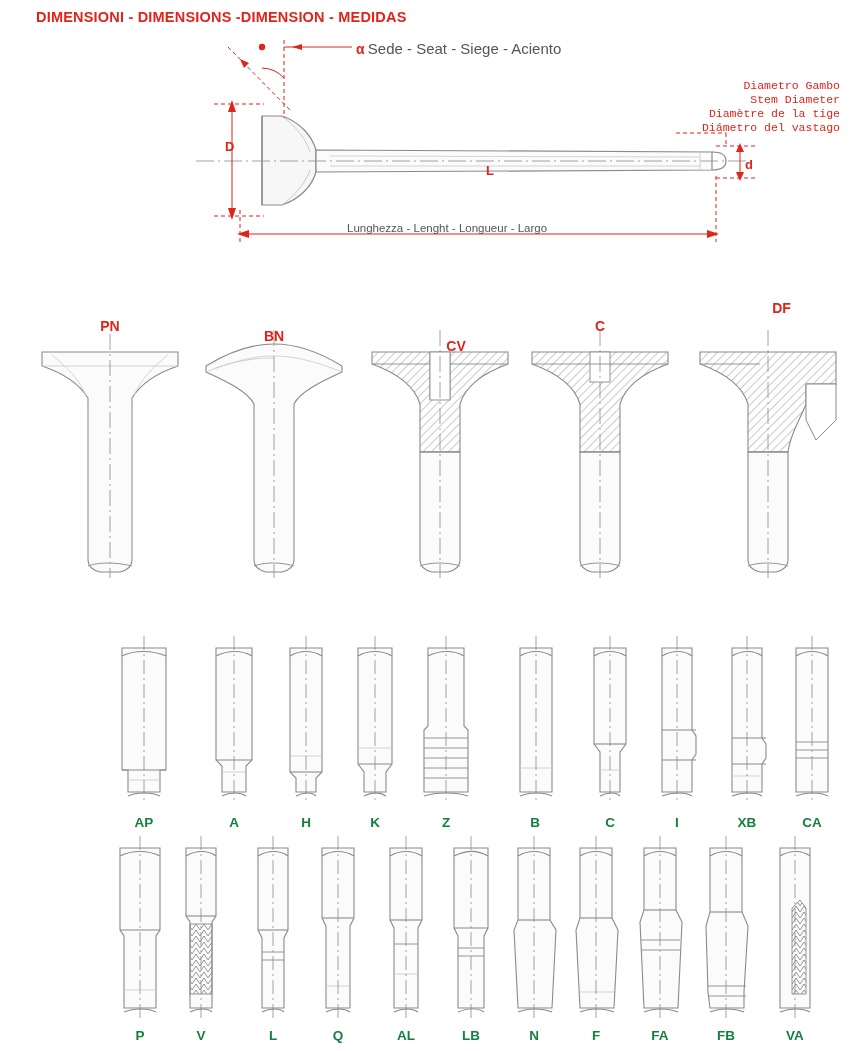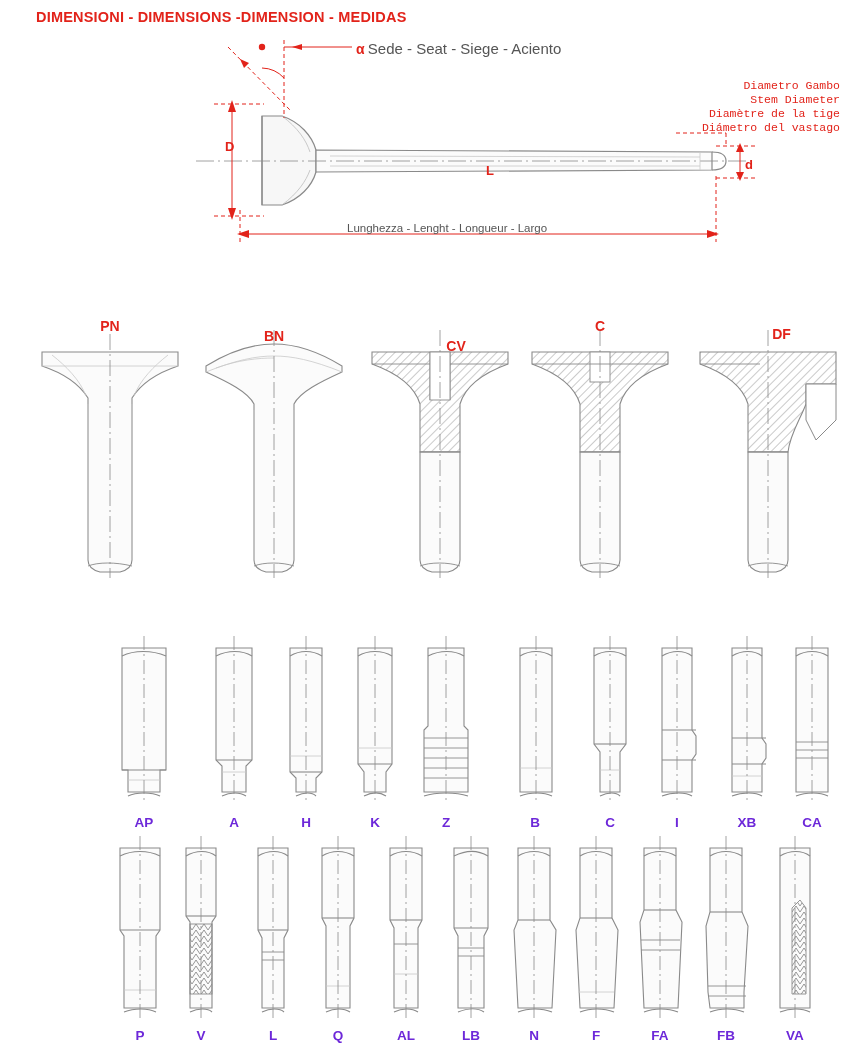--- a/index.html
+++ b/index.html
@@ -64,21 +64,21 @@
   #ann-seat .alpha { font-weight: bold; font-size: 14px; color: #e2231a; }
   #ann-seat .seat-txt { color: #555555; font-size: 15px; }
   #ann-length { left: 347px; top: 221px; color: #555555; font-size: 11.5px; }
   #ann-letter-D { left: 225px; top: 140px; font-weight: bold; font-size: 13px; }
   #ann-letter-d { left: 745px; top: 158px; font-weight: bold; font-size: 13px; }
   #ann-letter-L { left: 486px; top: 164px; font-weight: bold; font-size: 13px; }
 
   
   .code-label {
     position: absolute;
-    color: #6d28d9;
+    color: #15803d;
     font-weight: bold;
     font-size: 13.5px;
     text-align: center;
     transform: translateX(-50%);
     white-space: nowrap;
   }
   .head-label {
     position: absolute;
     color: #e2231a;
     font-weight: bold;
@@ -245,21 +245,21 @@
       <line x1="748" y1="452" x2="788" y2="452" stroke="#8a8a8a" stroke-width="0.9"></line>
       <path d="M748,566 C758,562 776,562 788,566" stroke="#8a8a8a" stroke-width="0.9" fill="none"></path>
       <line x1="768" y1="330" x2="768" y2="578" stroke="#8a8a8a" stroke-width="0.8" stroke-dasharray="16,4,2,4" fill="none"></line>
     </g>
   </svg>
 
   <div class="head-label" style="left:110px; top:318px;">PN</div>
   <div class="head-label" style="left:274px; top:328px;">BN</div>
   <div class="head-label" style="left:456px; top:318px;margin-top:20px;">CV</div>
   <div class="head-label" style="left:600px; top:318px;">C</div>
-  <div class="head-label" style="left:768px; top:326px;padding-left:27px;">DF</div>
+  <div class="head-label" style="left:768px; top:300px;padding-left:27px;">DF</div>
 
   <svg class="svg-layer" id="svg-grooves-row1" viewBox="0 0 860 1051" xmlns="http://www.w3.org/2000/svg">
     <g stroke="#8a8a8a" stroke-width="1.1" fill="#fbfbfb">
 
       <path d="M122,648 L166,648 L166,770 L160,770 L160,792 L128,792 L128,770 L122,770 Z"></path>
       <path d="M122,656 C134,650 152,650 166,656" fill="none" stroke="#8a8a8a"></path>
       <line x1="122" y1="770" x2="166" y2="770" stroke="#8a8a8a"></line>
       <line x1="128" y1="780" x2="160" y2="780" stroke="#c9c9c9" stroke-width="0.8"></line>
       <path d="M128,796 C136,792 152,792 160,796" fill="none"></path>
       <line x1="144" y1="636" x2="144" y2="802" stroke="#8a8a8a" stroke-width="0.8" stroke-dasharray="14,4,2,4" fill="none"></line>

